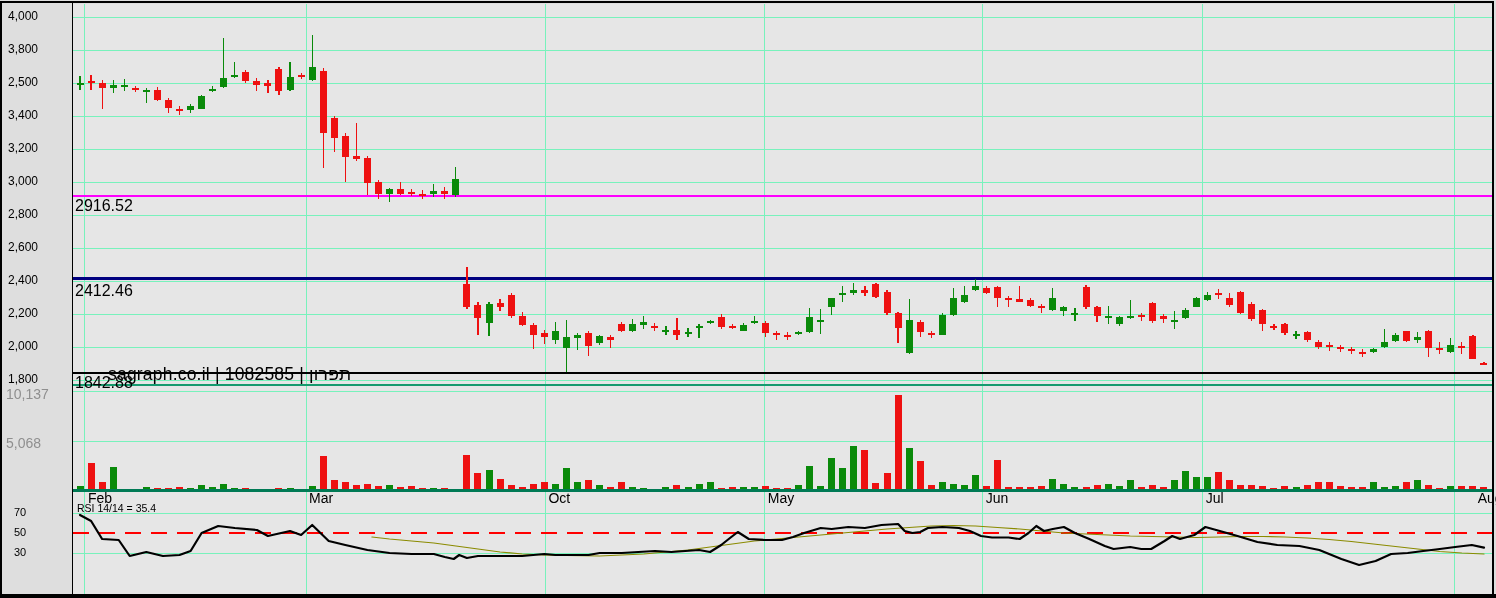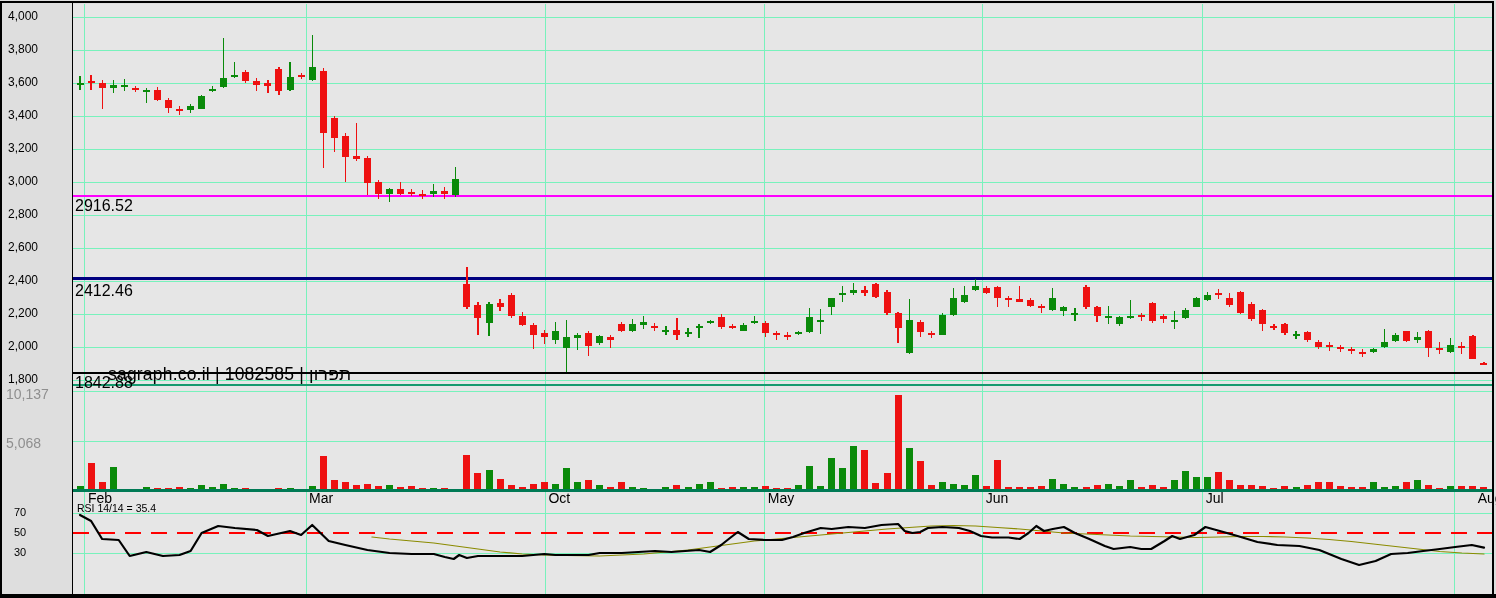--- a/index.html
+++ b/index.html
@@ -443,21 +443,21 @@
   </svg>
 
 <div class="watermark">sagraph.co.il | 1082585 | תפרון</div>
 <div class="hline-label" style="left:75px;top:197px;">2916.52</div>
 <div class="hline-label" style="left:75px;top:282px;">2412.46</div>
 <div class="hline-label" style="left:75px;top:374px;">1842.88</div>
 <div class="rsi-title">RSI 14/14 = 35.4</div>
 
 <div class="axis-label" style="left: 8px; top: 9px;">4,000</div>
 <div class="axis-label" style="left: 8px; top: 42px;">3,800</div>
-<div class="axis-label" style="left: 8px; top: 75px;">3,600</div>
+<div class="axis-label" style="left: 8px; top: 75px;">2,500</div>
 <div class="axis-label" style="left: 8px; top: 108px;">3,400</div>
 <div class="axis-label" style="left: 8px; top: 141px;">3,200</div>
 <div class="axis-label" style="left: 8px; top: 174px;">3,000</div>
 <div class="axis-label" style="left: 8px; top: 207px;">2,800</div>
 <div class="axis-label" style="left: 8px; top: 240px;">2,600</div>
 <div class="axis-label" style="left: 8px; top: 273px;">2,400</div>
 <div class="axis-label" style="left: 8px; top: 306px;">2,200</div>
 <div class="axis-label" style="left: 8px; top: 339px;">2,000</div>
 <div class="axis-label" style="left: 8px; top: 372px;">1,800</div>
 <div class="vol-label" style="left: 6px; top: 385.99px;">10,137</div>

